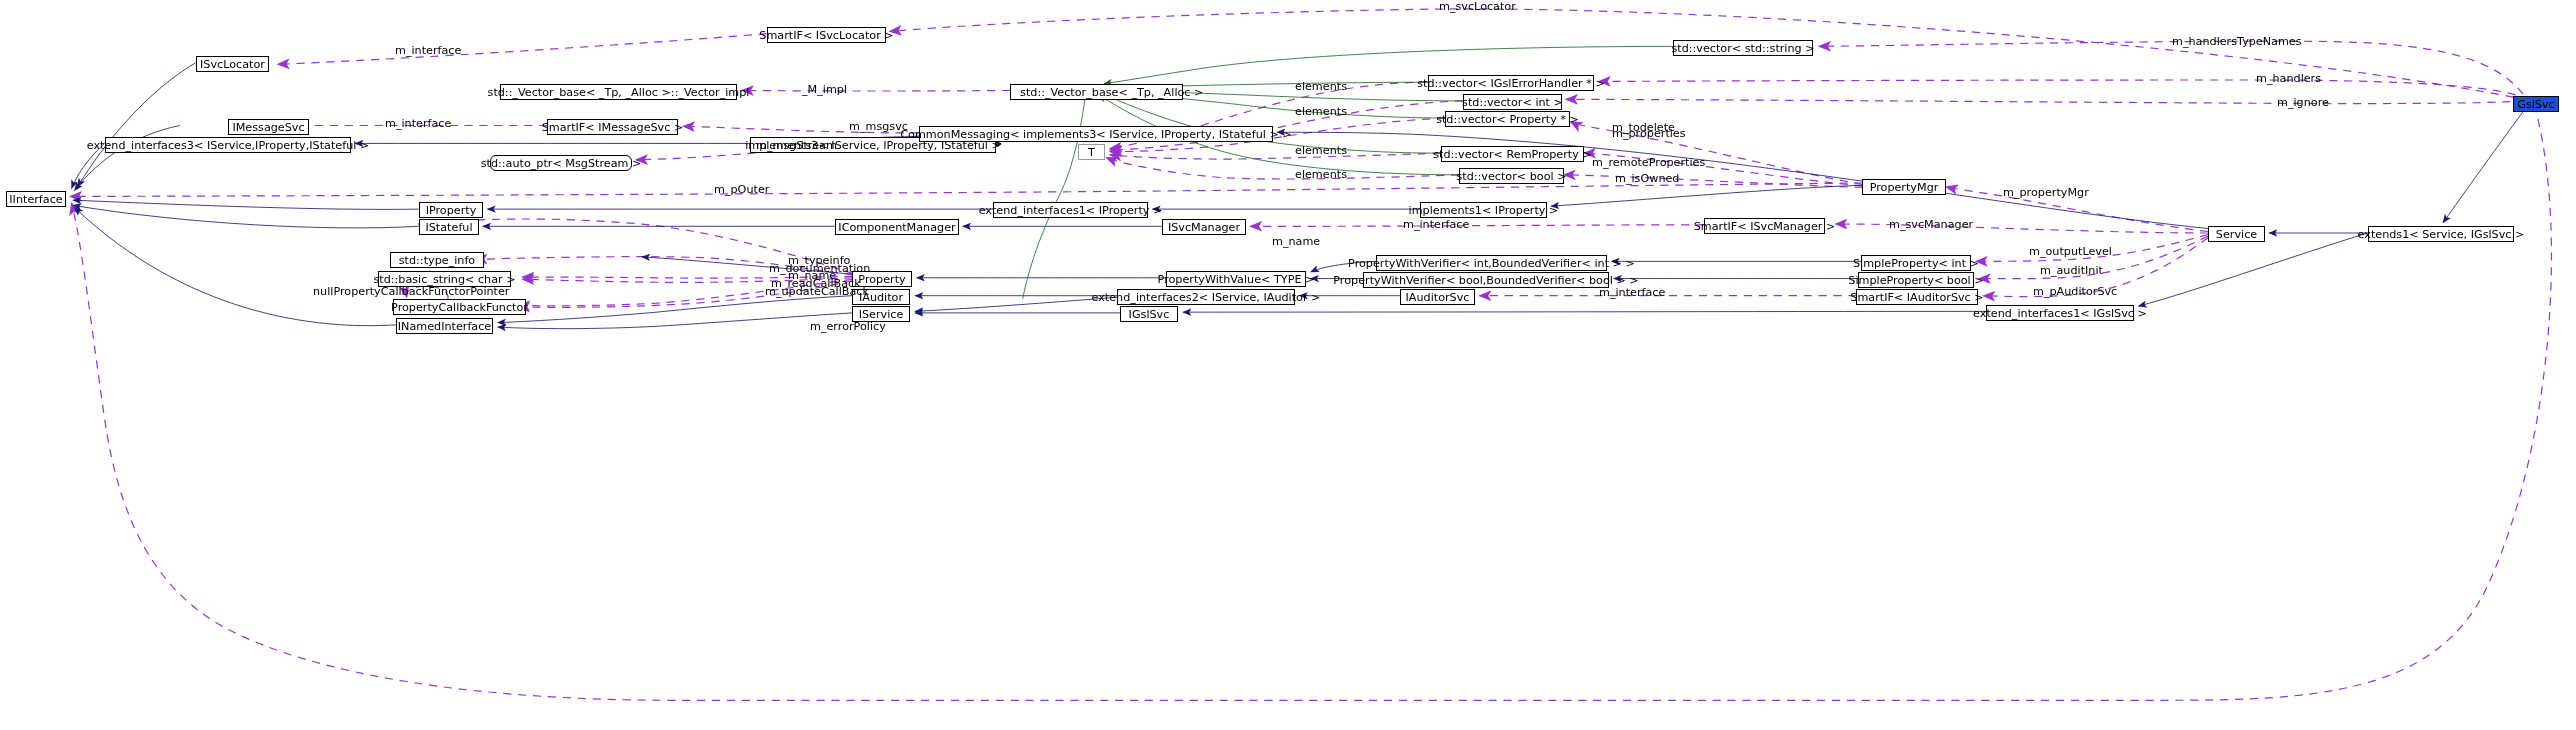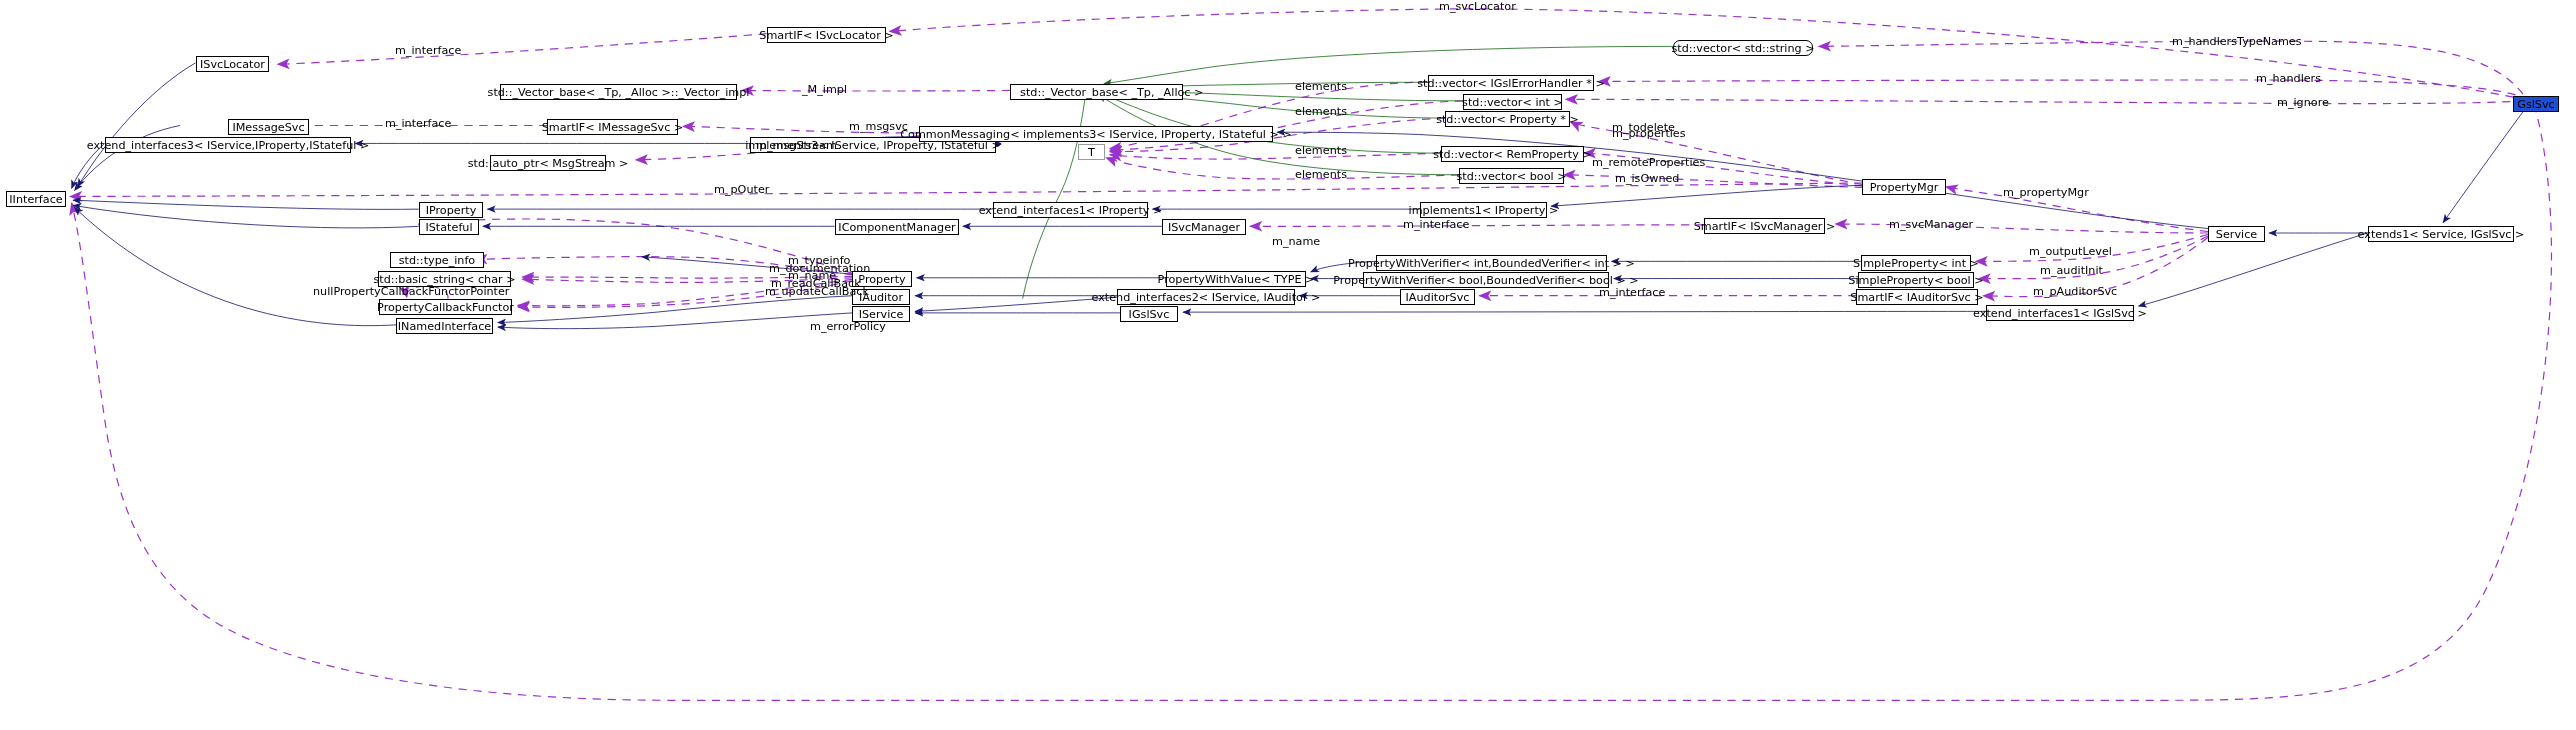--- a/index.html
+++ b/index.html
@@ -183,34 +183,34 @@
     <path class="tmplrel" marker-end="url(#at)" d="M1960,135 C1880,135 1780,132 1690,128 C1620,125 1540,122 1489,121"></path>
     <path class="tmplrel" marker-end="url(#at)" d="M1936,158 C1850,158 1740,150 1660,140 C1590,132 1520,126 1481,124"></path>
     <path class="tmplrel" marker-end="url(#at)" d="M1930,205 C1830,205 1720,196 1640,180 C1570,165 1510,140 1478,126"></path>
     <path class="tmplrel" marker-end="url(#at)" d="M1955,234 C1850,234 1730,226 1650,206 C1570,186 1500,145 1472,127"></path>
     <path class="tmplrel" d="M1455,121 C1450,160 1440,220 1420,260 C1400,300 1380,350 1370,400"></path>
   </svg>
 
 <div class="node focal" style="left: 2513px; top: 96px; width: 46px;">GslSvc</div>
     <div class="node" style="left: 767px; top: 27px; width: 119px;">SmartIF&lt; ISvcLocator &gt;</div>
     <div class="node" style="left: 196px; top: 56px; width: 73px;">ISvcLocator</div>
-    <div class="node" style="left: 1673px; top: 40px; width: 140px; border-radius: 7px;">std::vector&lt; std::string &gt;</div>
+    <div class="node" style="left: 1673px; top: 40px; width: 140px;">std::vector&lt; std::string &gt;</div>
     <div class="node" style="left: 500px; top: 84px; width: 237px;">std::_Vector_base&lt; _Tp, _Alloc &gt;::_Vector_impl</div>
     <div class="node" style="left: 1010px; top: 84px; width: 173px; padding-left: 35px;">std::_Vector_base&lt; _Tp, _Alloc &gt;</div>
     <div class="node" style="left: 1428px; top: 75px; width: 166px;">std::vector&lt; IGslErrorHandler * &gt;</div>
     <div class="node" style="left: 1463px; top: 94px; width: 99px;">std::vector&lt; int &gt;</div>
     <div class="node" style="left: 1445px; top: 111px; width: 125px;">std::vector&lt; Property * &gt;</div>
     <div class="node" style="left: 1441px; top: 146px; width: 143px;">std::vector&lt; RemProperty &gt;</div>
     <div class="node" style="left: 1459px; top: 168px; width: 105px;">std::vector&lt; bool &gt;</div>
     <div class="node" style="left: 180px; top: 119px; width: 81px; margin-left: 48px;">IMessageSvc</div>
     <div class="node" style="left: 547px; top: 119px; width: 131px;">SmartIF&lt; IMessageSvc &gt;</div>
     <div class="node" style="left: 105px; top: 137px; width: 246px;">extend_interfaces3&lt; IService,IProperty,IStateful &gt;</div>
     <div class="node" style="left: 750px; top: 137px; width: 246px;">implements3&lt; IService, IProperty, IStateful &gt;</div>
     <div class="node" style="left: 919px; top: 126px; width: 354px;">CommonMessaging&lt; implements3&lt; IService, IProperty, IStateful &gt; &gt;</div>
-    <div class="node" style="left: 490px; top: 155px; width: 116px;">std::auto_ptr&lt; MsgStream &gt;</div>
+    <div class="node" style="left: 490px; top: 155px; width: 142px; border-radius: 6px;">std::auto_ptr&lt; MsgStream &gt;</div>
     <div class="node tmpl" style="left: 1078px; top: 144px; width: 27px;">T</div>
     <div class="node" style="left: 1862px; top: 179px; width: 84px;">PropertyMgr</div>
     <div class="node" style="left: 6px; top: 191px; width: 60px;">IInterface</div>
     <div class="node" style="left: 419px; top: 202px; width: 64px;">IProperty</div>
     <div class="node" style="left: 993px; top: 202px; width: 155px;">extend_interfaces1&lt; IProperty &gt;</div>
     <div class="node" style="left: 1420px; top: 202px; width: 127px;">implements1&lt; IProperty &gt;</div>
     <div class="node" style="left: 419px; top: 219px; width: 60px;">IStateful</div>
     <div class="node" style="left: 835px; top: 219px; width: 124px;">IComponentManager</div>
     <div class="node" style="left: 1162px; top: 219px; width: 84px;">ISvcManager</div>
     <div class="node" style="left: 1704px; top: 218px; width: 121px; text-align: center;">SmartIF&lt; ISvcManager &gt;</div>
@@ -221,21 +221,21 @@
     <div class="node" style="left: 1861px; top: 255px; width: 110px;">SimpleProperty&lt; int &gt;</div>
     <div class="node" style="left: 852px; top: 271px; width: 60px;">Property</div>
     <div class="node" style="left: 1166px; top: 271px; width: 140px;">PropertyWithValue&lt; TYPE &gt;</div>
     <div class="node" style="left: 378px; top: 271px; width: 133px;">std::basic_string&lt; char &gt;</div>
     <div class="node" style="left: 1363px; top: 272px; width: 246px;">PropertyWithVerifier&lt; bool,BoundedVerifier&lt; bool &gt; &gt;</div>
     <div class="node" style="left: 1858px; top: 272px; width: 116px;">SimpleProperty&lt; bool &gt;</div>
     <div class="node" style="left: 852px; top: 289px; width: 58px;">IAuditor</div>
     <div class="node" style="left: 1117px; top: 289px; width: 178px;">extend_interfaces2&lt; IService, IAuditor &gt;</div>
     <div class="node" style="left: 1400px; top: 289px; width: 75px;">IAuditorSvc</div>
     <div class="node" style="left: 1856px; top: 289px; width: 122px;">SmartIF&lt; IAuditorSvc &gt;</div>
-    <div class="node" style="left: 379px; top: 299px; width: 133px;">PropertyCallbackFunctor</div>
+    <div class="node" style="left: 393px; top: 299px; width: 133px;">PropertyCallbackFunctor</div>
     <div class="node" style="left: 852px; top: 306px; width: 58px;">IService</div>
     <div class="node" style="left: 1120px; top: 306px; width: 58px;">IGslSvc</div>
     <div class="node" style="left: 1986px; top: 305px; width: 148px;">extend_interfaces1&lt; IGslSvc &gt;</div>
     <div class="node" style="left: 396px; top: 318px; width: 97px;">INamedInterface</div>
     <div class="edge-label" style="left: 1439px; top: 0.7px;">m_svcLocator</div>
     <div class="edge-label" style="left: 2172px; top: 36px;">m_handlersTypeNames</div>
     <div class="edge-label" style="left: 395px; top: 45px;">m_interface</div>
     <div class="edge-label" style="left: 2256px; top: 73px; text-align: right;">m_handlers</div>
     <div class="edge-label" style="left: 802px; top: 84px;">_M_impl</div>
     <div class="edge-label" style="left: 1295px; top: 81px;">elements</div>

